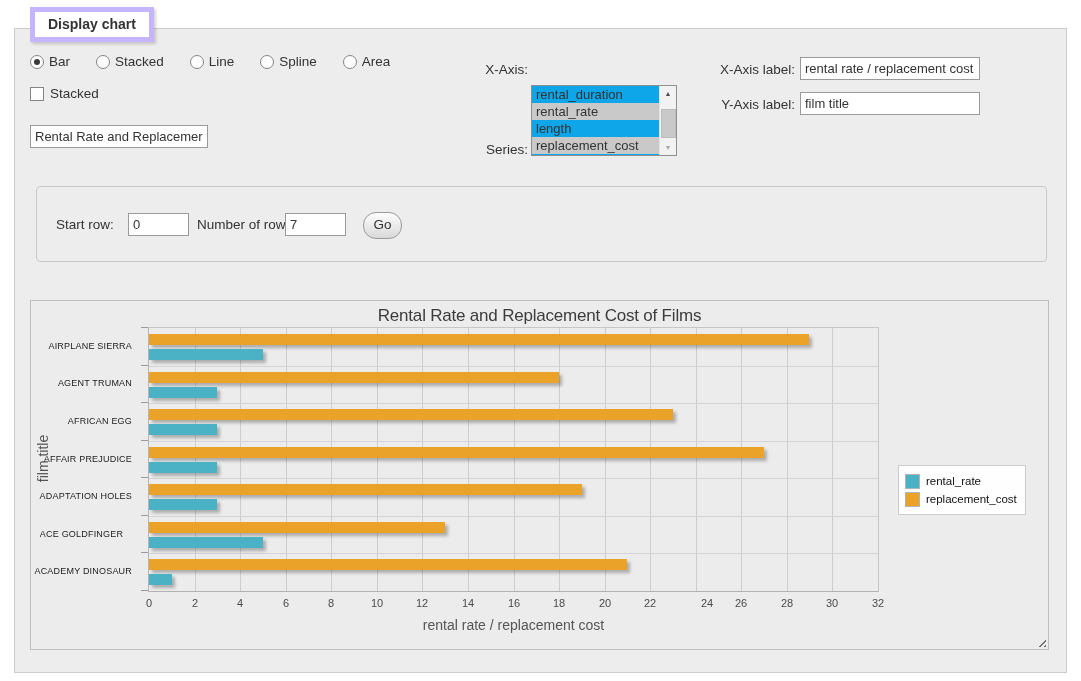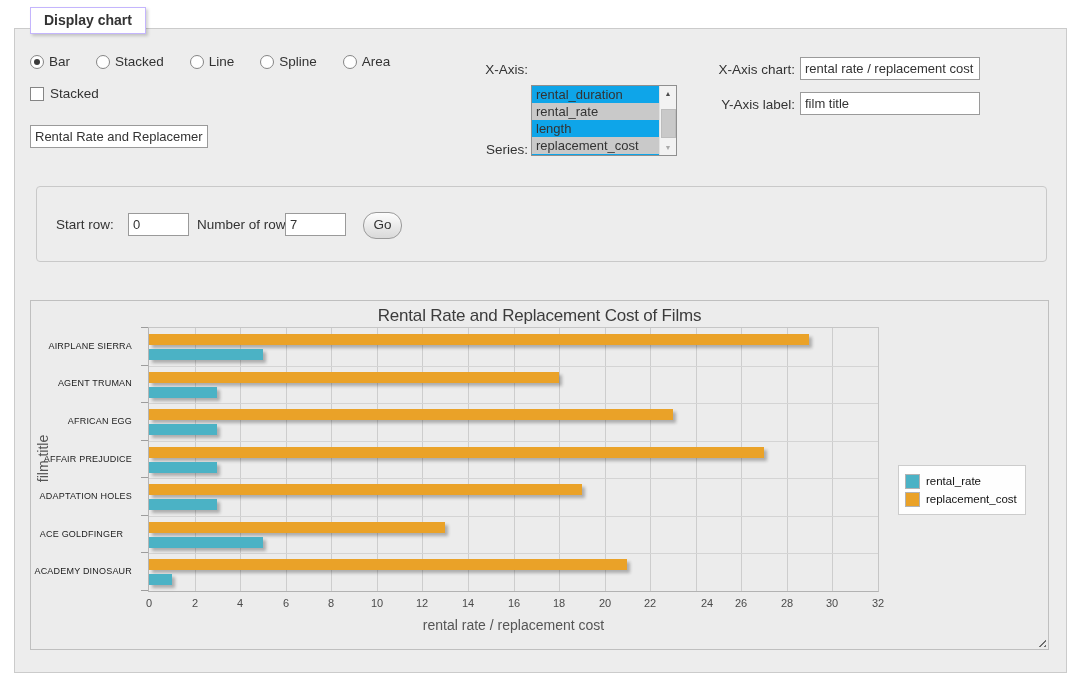--- a/index.html
+++ b/index.html
@@ -3,21 +3,21 @@
 <meta charset="utf-8">
 <style>
   * { box-sizing: content-box; margin: 0; padding: 0; }
   html,body { width:1081px; height:681px; background:#fff; font-family:"Liberation Sans",sans-serif; color:#333; }
   body { position:relative; overflow:hidden; font-size:13.5px; }
 
   
   .panel { position:absolute; left:14px; top:28px; width:1051px; height:643px;
            border:1px solid #cbcbcb; background:#ededed; }
   .panel-legend { position:absolute; left:30px; top:7px; z-index:5; background:#fff;
-           border:1px solid #c4b5fd; padding:4px 13px 5px 13px; font-weight:bold; font-size:14px;
+           border:5px solid #c4b5fd; padding:4px 13px 5px 13px; font-weight:bold; font-size:14px;
            color:#333; box-shadow:2px 2px 3px rgba(0,0,0,0.18); }
 
   
   .radio-row { position:absolute; left:15px; top:25px; display:flex; gap:26px; align-items:center; }
   .radio-item { display:flex; gap:5px; align-items:center; cursor:default; }
   .radio { width:12px; height:12px; border:1px solid #858585; border-radius:50%;
            background:#fefefe; position:relative; display:inline-block; }
   .radio.on::after { content:""; position:absolute; left:3px; top:3px; width:6px; height:6px;
            border-radius:50%; background:#3a3a3a; }
   .checkbox-row { position:absolute; left:15px; top:57px; display:flex; gap:6px; align-items:center; }
@@ -137,21 +137,21 @@
     <div class="opt sel">rental_rate</div>
     <div class="opt">length</div>
     <div class="opt sel">replacement_cost</div>
     <div class="sb">
       <div class="sb-btn sb-up">▲</div>
       <div class="sb-thumb"></div>
       <div class="sb-btn sb-down">▼</div>
     </div>
   </div>
 
-  <div class="cap xlab-caption">X-Axis chart:</div>
+  <div class="cap xlab-caption">X-Axis label:</div>
   <input class="txt xlab-input" value="rental rate / replacement cost" style="">
   <div class="cap ylab-caption">Y-Axis label:</div>
   <input class="txt ylab-input" value="film title" style="">
 
   <div class="rows-panel">
     <div class="cap start-caption">Start row:</div>
     <input class="txt start-input" value="0" style="">
     <div class="cap num-caption">Number of rows:</div>
     <input class="txt num-input" value="7" style="">
     <div class="go-btn">Go</div>

